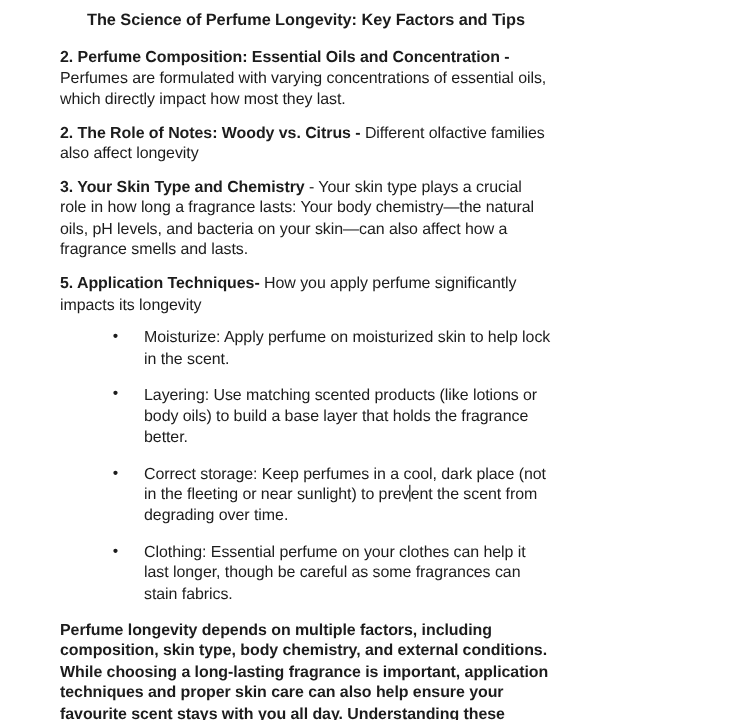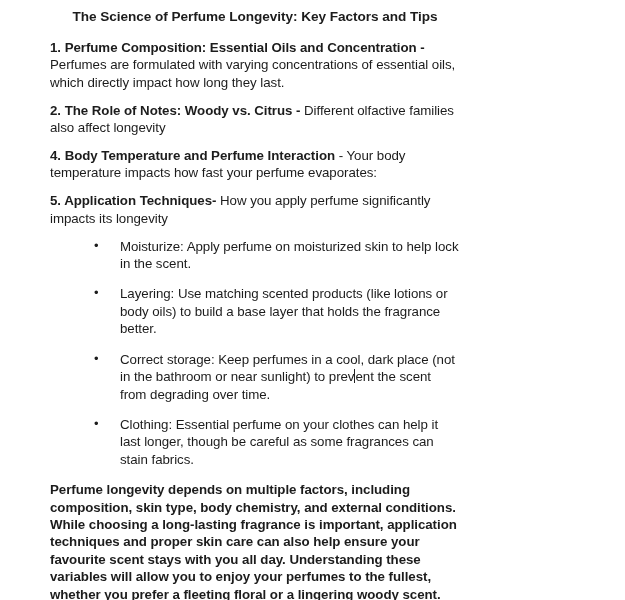--- a/index.html
+++ b/index.html
@@ -63,33 +63,33 @@
   }
 </style>
 </head>
 <body>
 
 <div class="page">
 
   <h1 class="doc-title">The Science of Perfume Longevity: Key Factors and Tips</h1>
 
 
-  <p class="para"><span class="b">1. Perfume Composition: Essential Oils and Concentration -</span><span class="r"> Perfumes are formulated with varying concentrations of essential oils, which directly impact how long they last.</span></p>
+  <p class="para"><span class="b">2. Perfume Composition: Essential Oils and Concentration -</span><span class="r"> Perfumes are formulated with varying concentrations of essential oils, which directly impact how most they last.</span></p>
 
   <p class="para"><span class="b">2. The Role of Notes: Woody vs. Citrus -</span><span class="r"> Different olfactive families also affect longevity</span></p>
 
+  <p class="para"><span class="b">3. Your Skin Type and Chemistry</span><span class="r"> - Your skin type plays a crucial role in how long a fragrance lasts: Your body chemistry—the natural oils, pH levels, and bacteria on your skin—can also affect how a fragrance smells and lasts.</span></p>
 
-  <p class="para"><span class="b">4. Body Temperature and Perfume Interaction</span><span class="r"> - Your body temperature impacts how fast your perfume evaporates:</span></p>
 
   <p class="para"><span class="b">5. Application Techniques-</span><span class="r"> How you apply perfume significantly impacts its longevity</span></p>
 
 
 
   <ul class="tips-list">
     <li><span class="marker">•</span><span>Moisturize: Apply perfume on moisturized skin to help lock in the scent.</span></li>
     <li><span class="marker">•</span><span>Layering: Use matching scented products (like lotions or body oils) to build a base layer that holds the fragrance better.</span></li>
-    <li><span class="marker">•</span><span>Correct storage: Keep perfumes in a cool, dark place (not in the bathroom or near sunlight) to prev</span><span class="caret"></span><span>ent the scent from degrading over time.</span></li>
+    <li><span class="marker">•</span><span>Correct storage: Keep perfumes in a cool, dark place (not in the fleeting or near sunlight) to prev</span><span class="caret"></span><span>ent the scent from degrading over time.</span></li>
     <li><span class="marker">•</span><span>Clothing: Essential perfume on your clothes can help it last longer, though be careful as some fragrances can stain fabrics.</span></li>
   </ul>
 
   <p class="para conclusion">Perfume longevity depends on multiple factors, including composition, skin type, body chemistry, and external conditions. While choosing a long-lasting fragrance is important, application techniques and proper skin care can also help ensure your favourite scent stays with you all day. Understanding these variables will allow you to enjoy your perfumes to the fullest, whether you prefer a fleeting floral or a lingering woody scent.</p>
 
 </div>
 
 </body></html>

